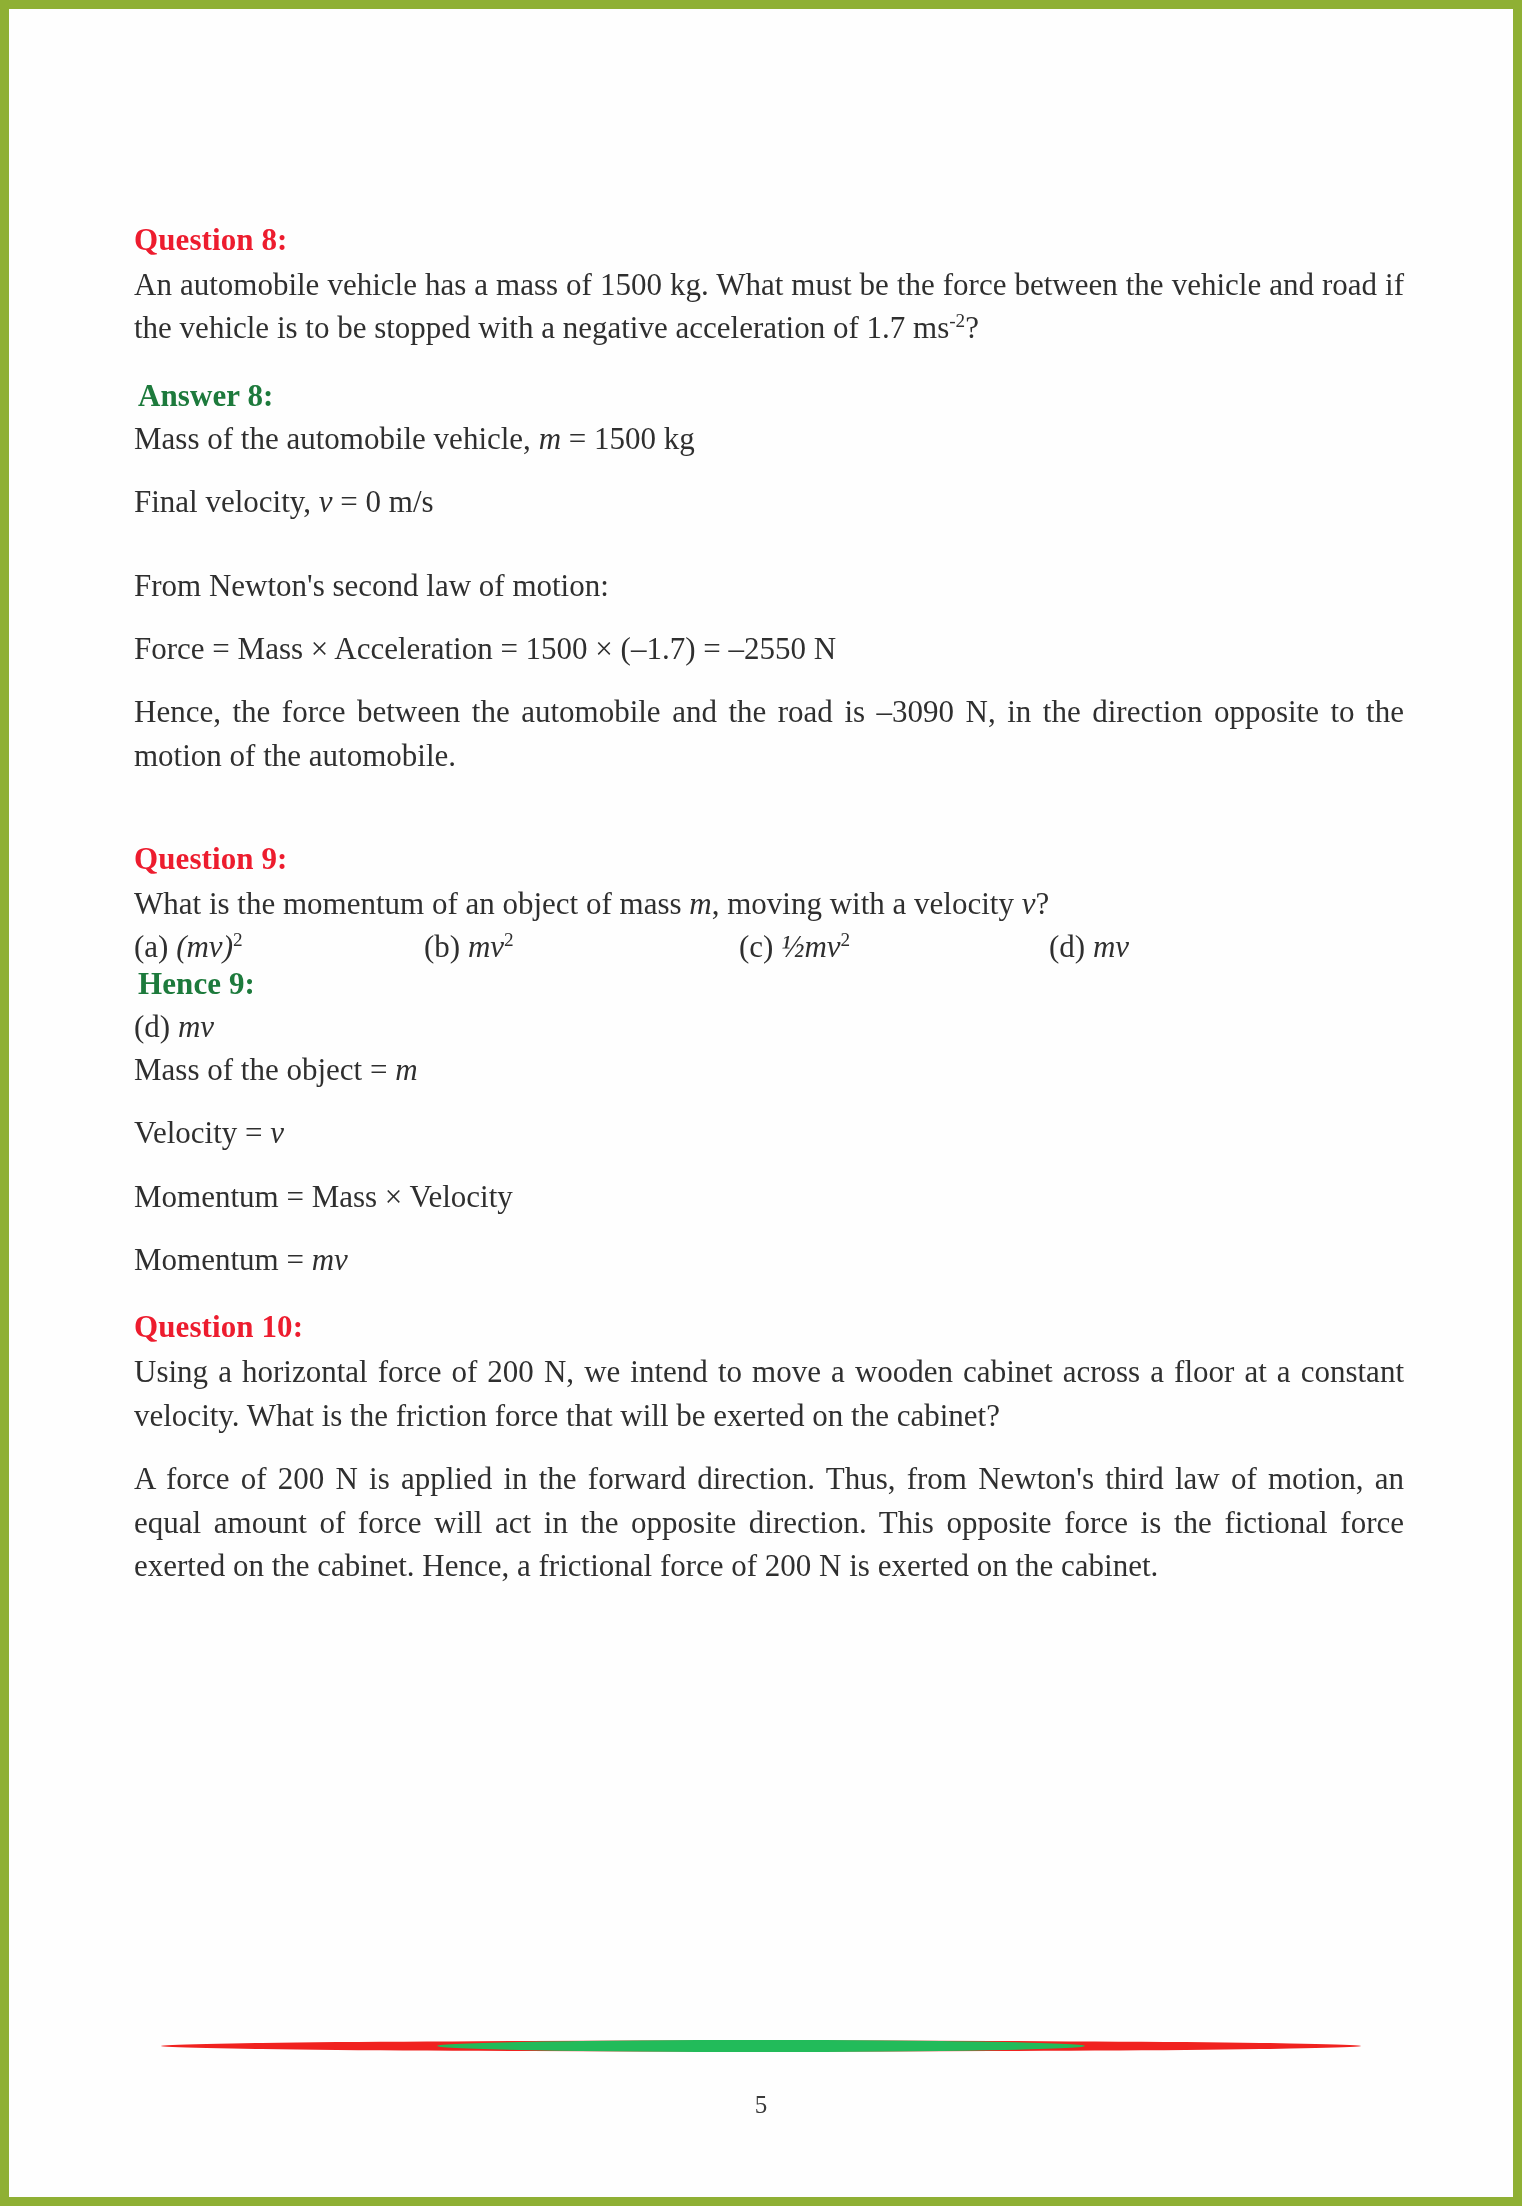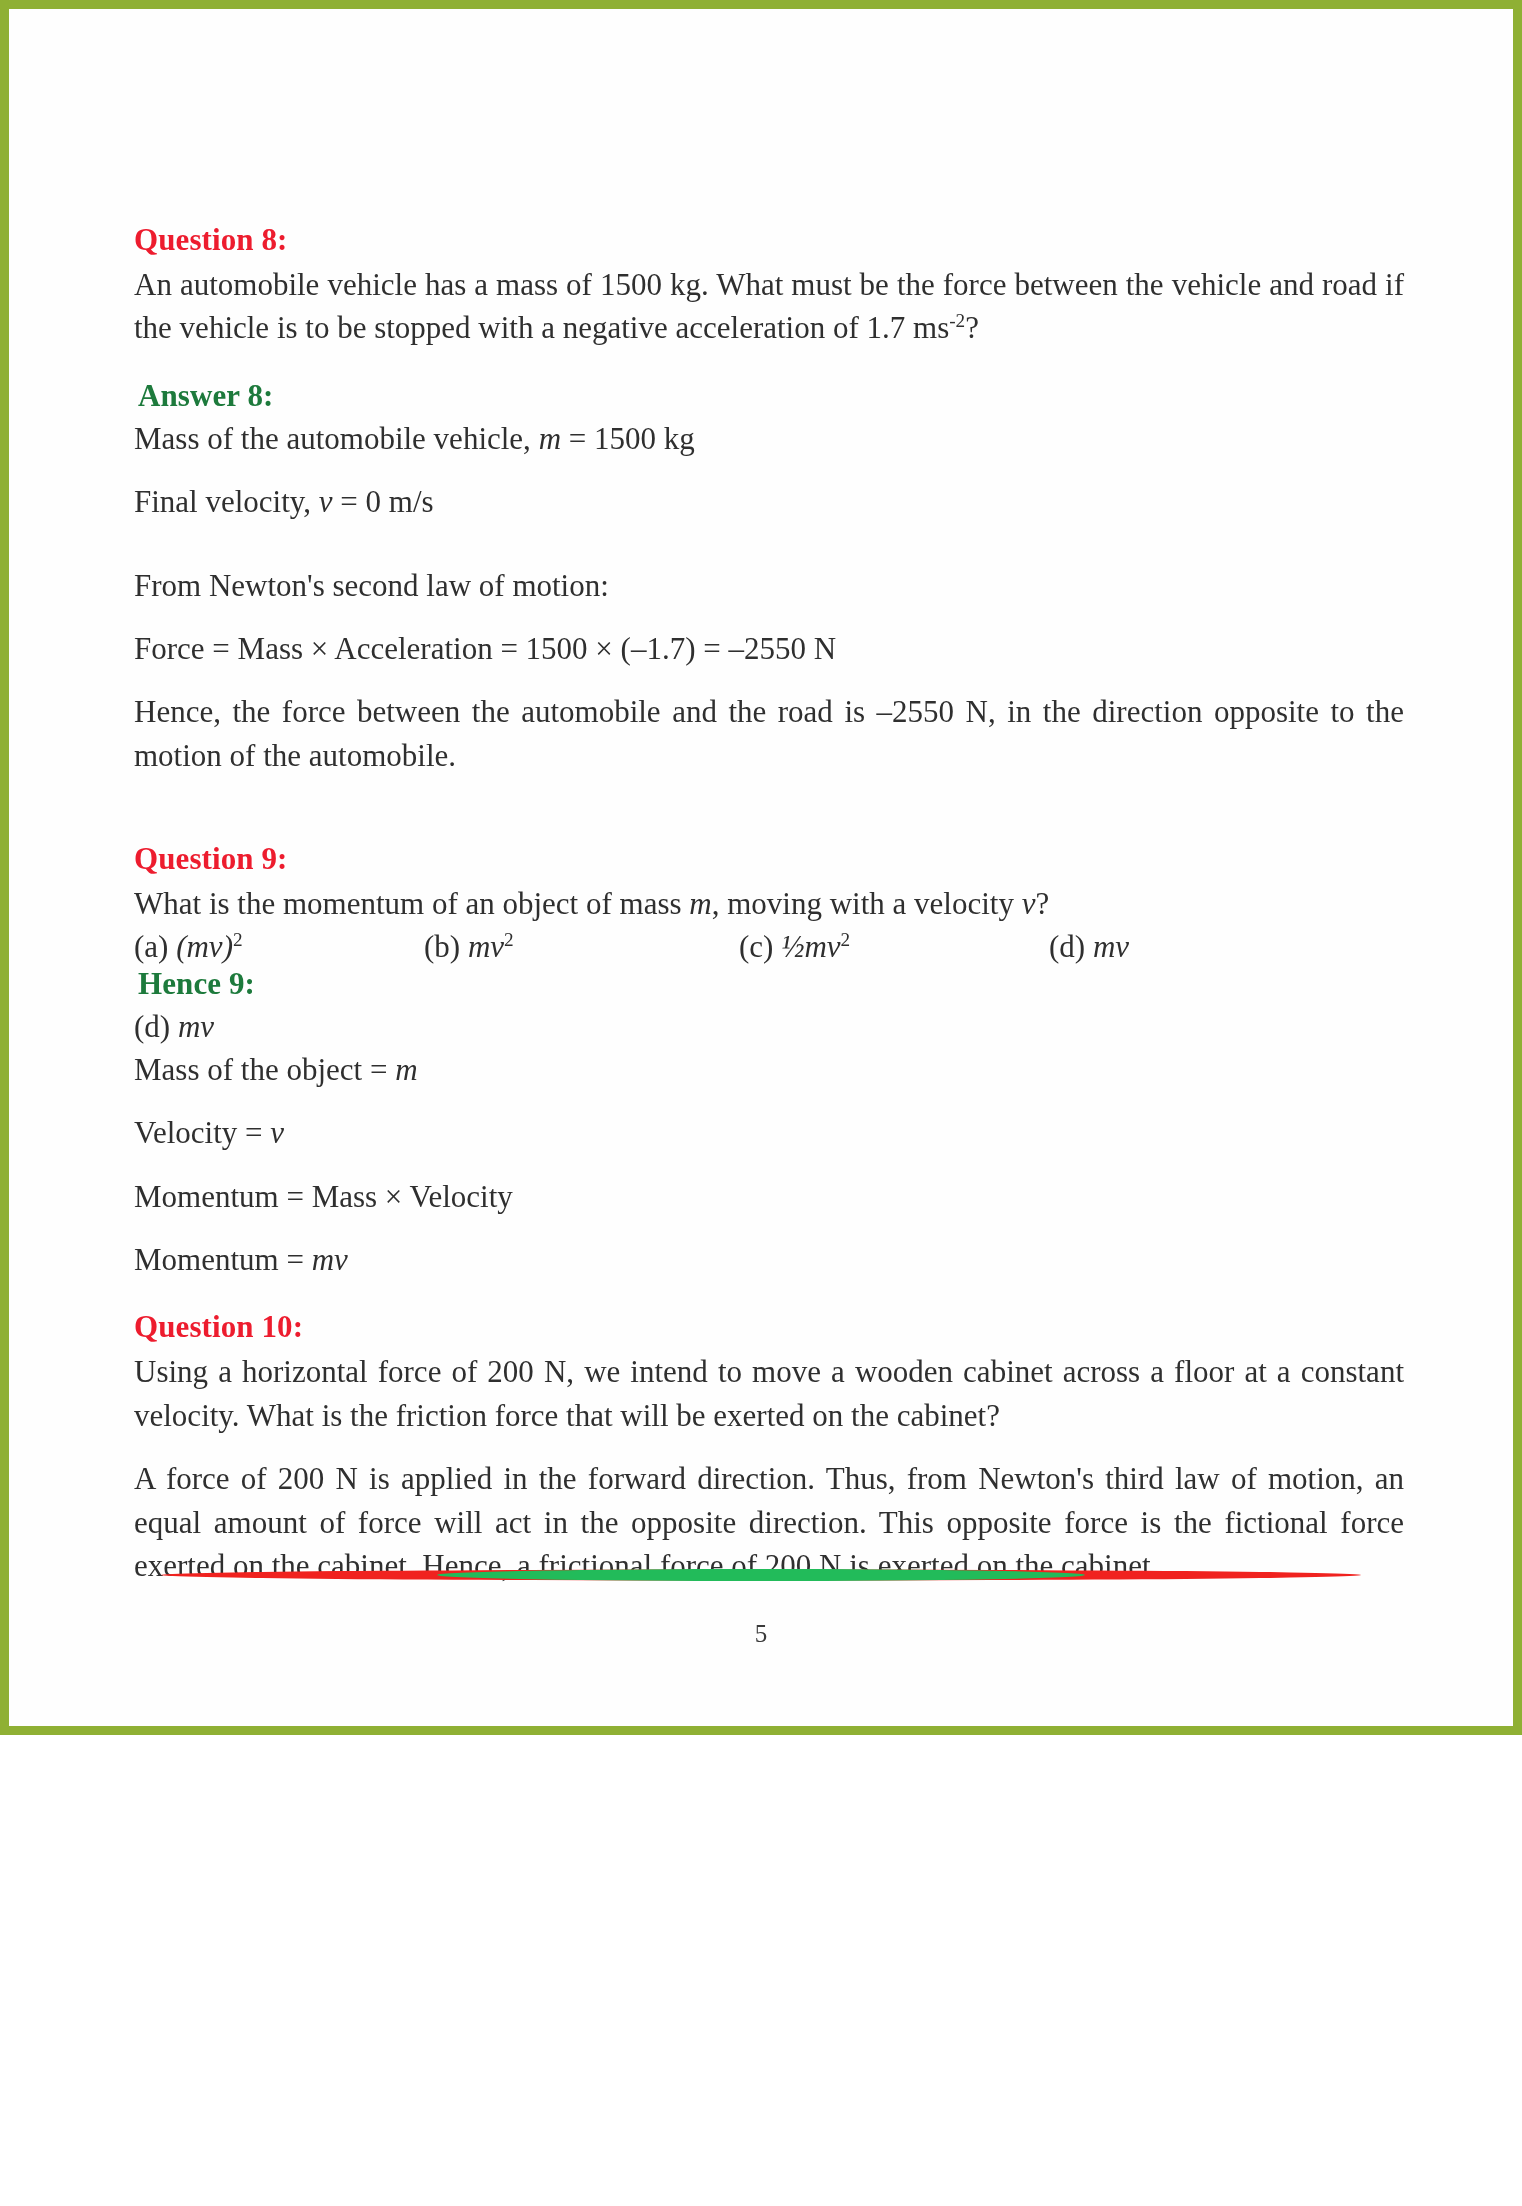--- a/index.html
+++ b/index.html
@@ -3,21 +3,21 @@
 <meta charset="utf-8">
 <style>
   html, body {
     margin: 0;
     padding: 0;
     background: #ffffff;
   }
   .page {
     position: relative;
     width: 1522px;
-    height: 1735px;
+    height: 2206px;
     box-sizing: border-box;
     background: #ffffff;
     border: 9px solid #8fb034;
     overflow: hidden;
     font-family: "Liberation Serif", "DejaVu Serif", serif;
   }
   .page-inner {
     position: absolute;
     left: 0; top: 0; right: 0; bottom: 0;
     background: #fefefe;
@@ -155,21 +155,21 @@
         <div class="gap-sm"></div>
 
         <p class="body nojust">From Newton's second law of motion:</p>
 
         <div class="gap-sm"></div>
 
         <p class="body nojust">Force = Mass × Acceleration = 1500 × (–1.7) = –2550 N</p>
 
         <div class="gap-sm"></div>
 
-        <p class="body">Hence, the force between the automobile and the road is –2550 N, in the direction opposite to the motion of the automobile.</p>
+        <p class="body">Hence, the force between the automobile and the road is –3090 N, in the direction opposite to the motion of the automobile.</p>
       </div>
 
       <div class="gap-xl"></div>
 
       <div>
         <div class="q-head">Question 9:</div>
         <p class="body nojust"><span>What is the momentum of an object of mass </span><i class="var">m</i><span>, moving with a velocity </span><i class="var">v</i><span>?</span></p>
 
         <div class="mcq">
           <span class="opt opt-a"><span>(a)</span> <i class="var">(mv)</i><sup class="sup">2</sup></span>

